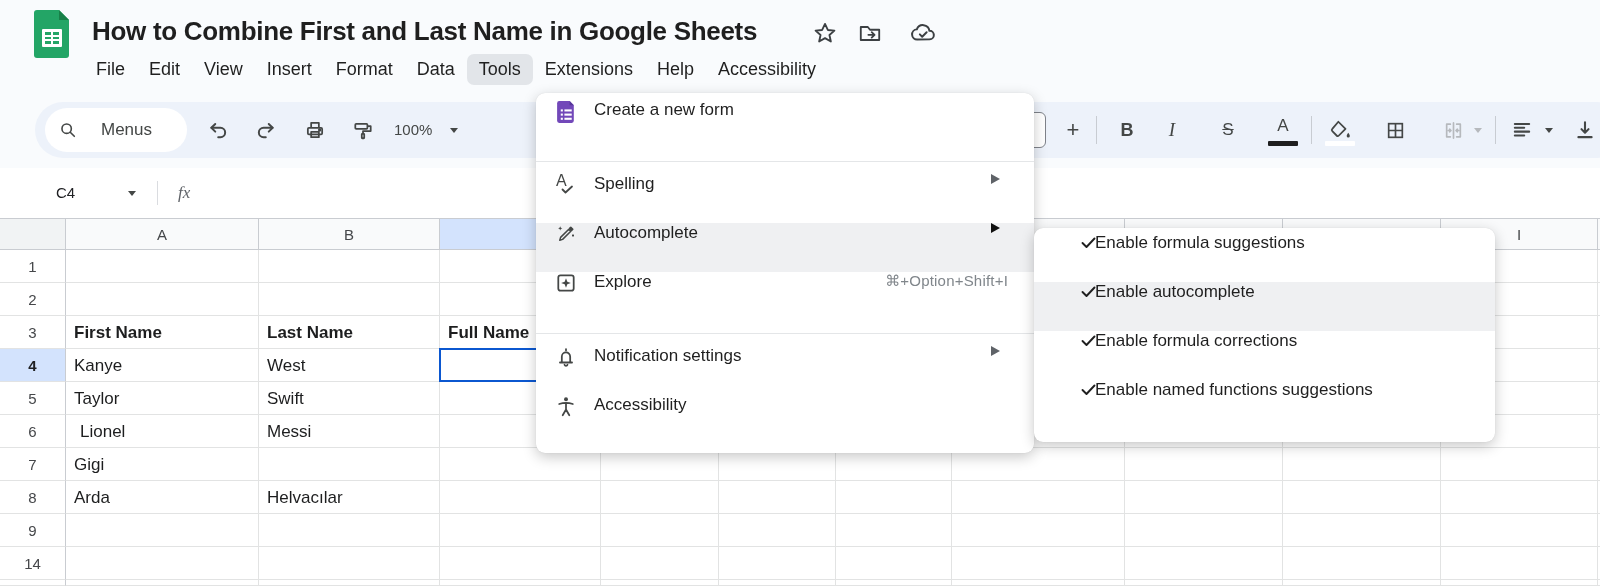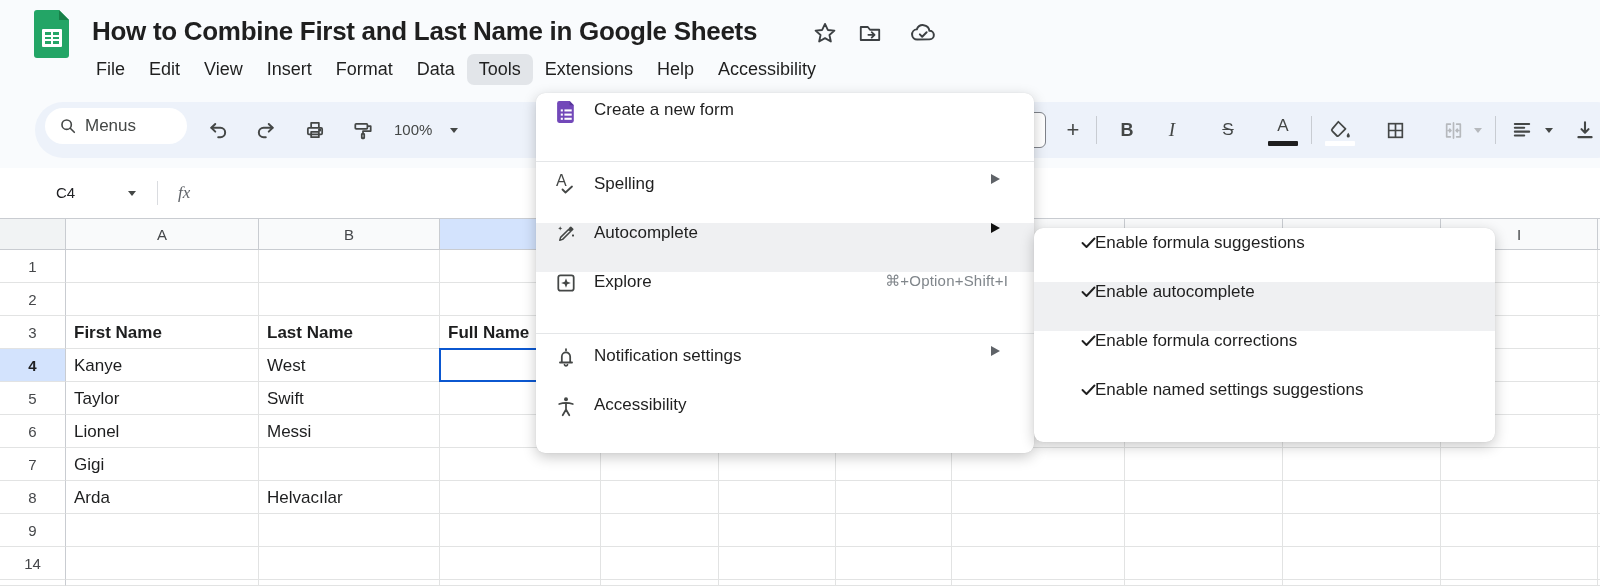--- a/index.html
+++ b/index.html
@@ -13,21 +13,21 @@
   .abs{position:absolute;}
   
   #topbar{left:0;top:0;width:1600px;height:168px;background:#f9fbfd;}
   #doc-title{left:92px;top:16px;font-size:26px;font-weight:700;letter-spacing:-0.3px;color:#1f1f1f;white-space:nowrap;}
   .tb-mini{width:34px;height:34px;top:16px;display:flex;align-items:center;justify-content:center;border-radius:17px;}
   #menubar{left:84px;top:53px;height:33px;display:flex;align-items:center;}
   .mb-item{padding:0 12px;height:31px;line-height:31px;font-size:18px;color:#1f1f1f;border-radius:7px;white-space:nowrap;}
   .mb-item.active{background:#e2e5e9;}
   
   #toolbar{left:35px;top:102px;width:1590px;height:56px;background:#edf2fa;border-radius:28px;}
-  #search-pill{left:45px;top:108px;width:142px;height:36px;background:#ffffff;border-radius:22px;display:flex;align-items:center;padding-left:14px;gap:8px;box-sizing:border-box;}
+  #search-pill{left:45px;top:108px;width:142px;height:44px;background:#ffffff;border-radius:22px;display:flex;align-items:center;padding-left:14px;gap:24px;box-sizing:border-box;}
   #search-pill span{font-size:17px;color:#444746;}
   .tbtn{top:113px;width:34px;height:34px;display:flex;align-items:center;justify-content:center;border-radius:17px;color:#444746;}
   .tb-div{top:116px;width:1px;height:28px;background:#c8ccd2;}
   .caret{width:0;height:0;border-top:5px solid #444746;border-left:4.5px solid transparent;border-right:4.5px solid transparent;}
   .caret.dim{border-top-color:#b6b9bd;}
   #zoom-label{left:394px;top:113px;height:34px;line-height:34px;font-size:15px;color:#444746;}
   #fontsize-box{left:992px;top:112px;width:54px;height:36px;background:#fff;border:1.5px solid #7f838a;border-radius:6px;box-sizing:border-box;z-index:5;}
   .glyph-b{font-size:18px;font-weight:700;}
   .glyph-i{font-size:19px;font-style:italic;font-family:"Liberation Serif",serif;}
   .glyph-s{font-size:17px;text-decoration:line-through;}
@@ -355,21 +355,21 @@
     <div class="cell" style="left: 1283px; top: 580px; width: 158px; height: 6px;"></div>
     <div class="cell" style="left: 1441px; top: 580px; width: 157px; height: 6px;"></div>
     <div class="cell" style="left: 1598px; top: 580px; width: 4px; height: 6px;"></div>
     <div class="cell-text b" style="left: 74px; top: 316px; width: 233px; height: 33px;">First Name</div>
     <div class="cell-text b" style="left: 267px; top: 316px; width: 221px; height: 33px;">Last Name</div>
     <div class="cell-text b" style="left: 448px; top: 316px; width: 201px; height: 33px;">Full Name</div>
     <div class="cell-text" style="left: 74px; top: 349px; width: 233px; height: 33px;">Kanye</div>
     <div class="cell-text" style="left: 267px; top: 349px; width: 221px; height: 33px;">West</div>
     <div class="cell-text" style="left: 74px; top: 382px; width: 233px; height: 33px;">Taylor</div>
     <div class="cell-text" style="left: 267px; top: 382px; width: 221px; height: 33px;">Swift</div>
-    <div class="cell-text" style="left: 74px; top: 415px; width: 233px; height: 33px; text-align: center;">Lionel</div>
+    <div class="cell-text" style="left: 80px; top: 415px; width: 233px; height: 33px; text-align: center;">Lionel</div>
     <div class="cell-text" style="left: 267px; top: 415px; width: 221px; height: 33px;">Messi</div>
     <div class="cell-text" style="left: 74px; top: 448px; width: 233px; height: 33px;">Gigi</div>
     <div class="cell-text" style="left: 74px; top: 481px; width: 233px; height: 33px;">Arda</div>
     <div class="cell-text" style="left: 267px; top: 481px; width: 221px; height: 33px;">Helvacılar</div>
     <div class="sel-box" style="left: 439px; top: 348px; width: 162px; height: 34px;"></div>
   </div>
 
 <div id="tools-menu" class="menu">
     <div class="m-item">
       <span class="m-ic">
@@ -467,15 +467,15 @@
         </svg>
       </span>
       <span class="sm-label">Enable formula corrections</span>
     </div>
     <div class="m-item">
       <span class="sm-check">
         <svg width="19" height="19" viewBox="0 0 19 19" fill="none" stroke="#1f1f1f" stroke-width="1.9" stroke-linecap="round" stroke-linejoin="round">
           <path d="M3.5 10 l4 4 L15.5 5.5"></path>
         </svg>
       </span>
-      <span class="sm-label">Enable named settings suggestions</span>
+      <span class="sm-label">Enable named functions suggestions</span>
     </div>
   </div>
 
 </body></html>

